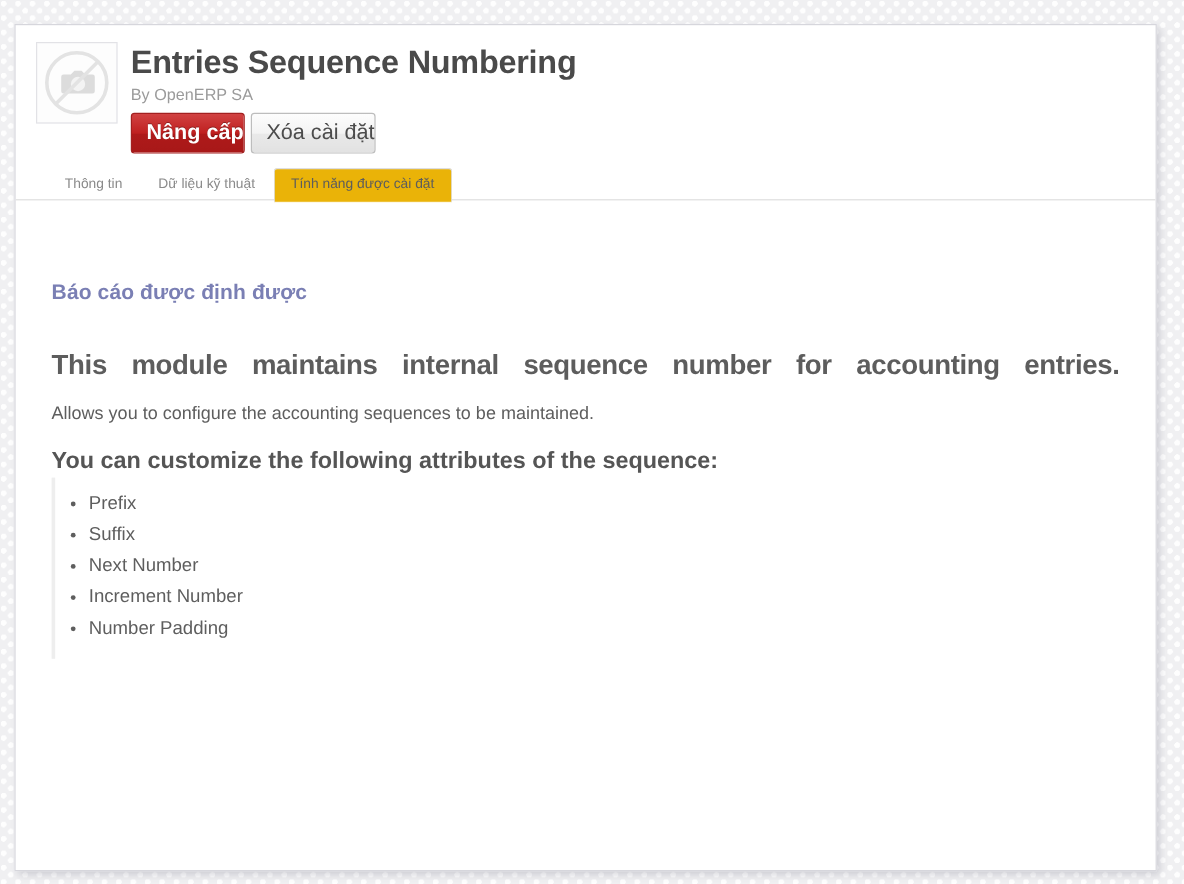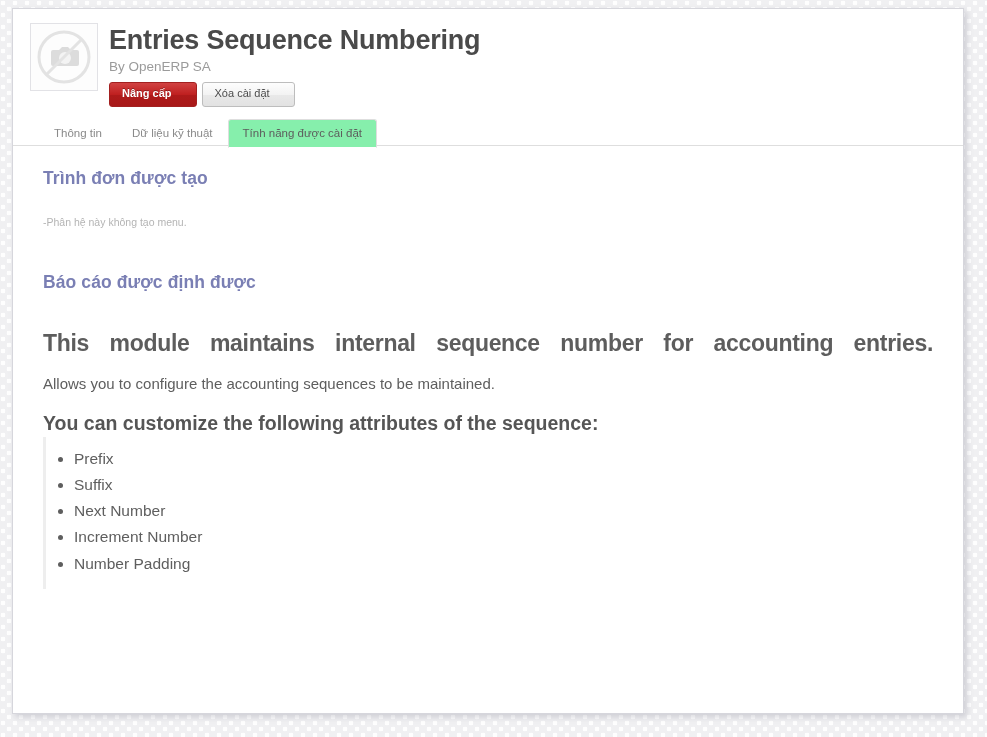--- a/index.html
+++ b/index.html
@@ -15,21 +15,21 @@
     background-image:
       radial-gradient(circle at 3px 3px, rgba(255,255,255,0.95) 2.2px, rgba(0,0,0,0) 2.6px),
       radial-gradient(circle at 9px 9px, rgba(255,255,255,0.95) 2.2px, rgba(0,0,0,0) 2.6px);
     background-size: 12px 12px, 12px 12px;
     background-position: 0 0, 0 0;
   }
 
   
   .page-wrap {
     position: absolute;
-    left: 0; top: 0;
+    left: 0; top: 12px;
     width: 987px;
     height: 705px;
   }
   .card {
     position: absolute;
     left: 12px;
     top: 8px;
     width: 952px;
     height: 706px;
     background: #ffffff;
@@ -73,22 +73,22 @@
     font-size: 13.5px;
     color: #9b9b9b;
     margin-top: 5px;
     font-family: "Liberation Sans", sans-serif;
   }
   .btn-row {
     margin-top: 8px;
   }
   .btn {
     display: inline-block;
-    font-size: 11px;
-    padding: 4px 24px 5px 12px;
+    font-size: 18px;
+    padding: 4px 0 5px 12px;
     border-radius: 3px;
     cursor: pointer;
     vertical-align: middle;
     font-family: "Liberation Sans", sans-serif;
     line-height: 1.25;
     box-sizing: border-box;
   }
   .btn-danger {
     color: #ffffff;
     font-weight: bold;
@@ -122,21 +122,21 @@
     border-radius: 3px 3px 0 0;
     position: relative;
     top: 1px;
     cursor: pointer;
     font-family: "Liberation Sans", sans-serif;
     box-sizing: border-box;
     line-height: 1.2;
   }
   .tab.active {
     color: #5d5d5d;
-    background: #86efac;
+    background: #eab308;
     border: 1px solid #dedede;
     border-bottom: 1px solid #ffffff;
   }
 
   
   .content {
     padding: 22px 30px 0 30px;
   }
   .sec-heading {
     font-size: 17.5px;
@@ -227,24 +227,20 @@
         </div>
       </div>
     </div>
 
     <div class="tabs">
       <span class="tab">Thông tin</span><span class="tab">Dữ liệu kỹ thuật</span><span class="tab active">Tính năng được cài đặt</span>
     </div>
 
     <div class="content">
 
-      <div>
-        <div class="sec-heading">Trình đơn được tạo</div>
-        <div class="sec-note">-Phân hệ này không tạo menu.</div>
-      </div>
 
       <div class="sec-gap"></div>
 
       <div>
         <div class="sec-heading">Báo cáo được định được</div>
       </div>
 
       <div class="desc">
         <h1 class="desc-h1">This module maintains internal sequence number for accounting entries.</h1>
         <p class="desc-p">Allows you to configure the accounting sequences to be maintained.</p>

